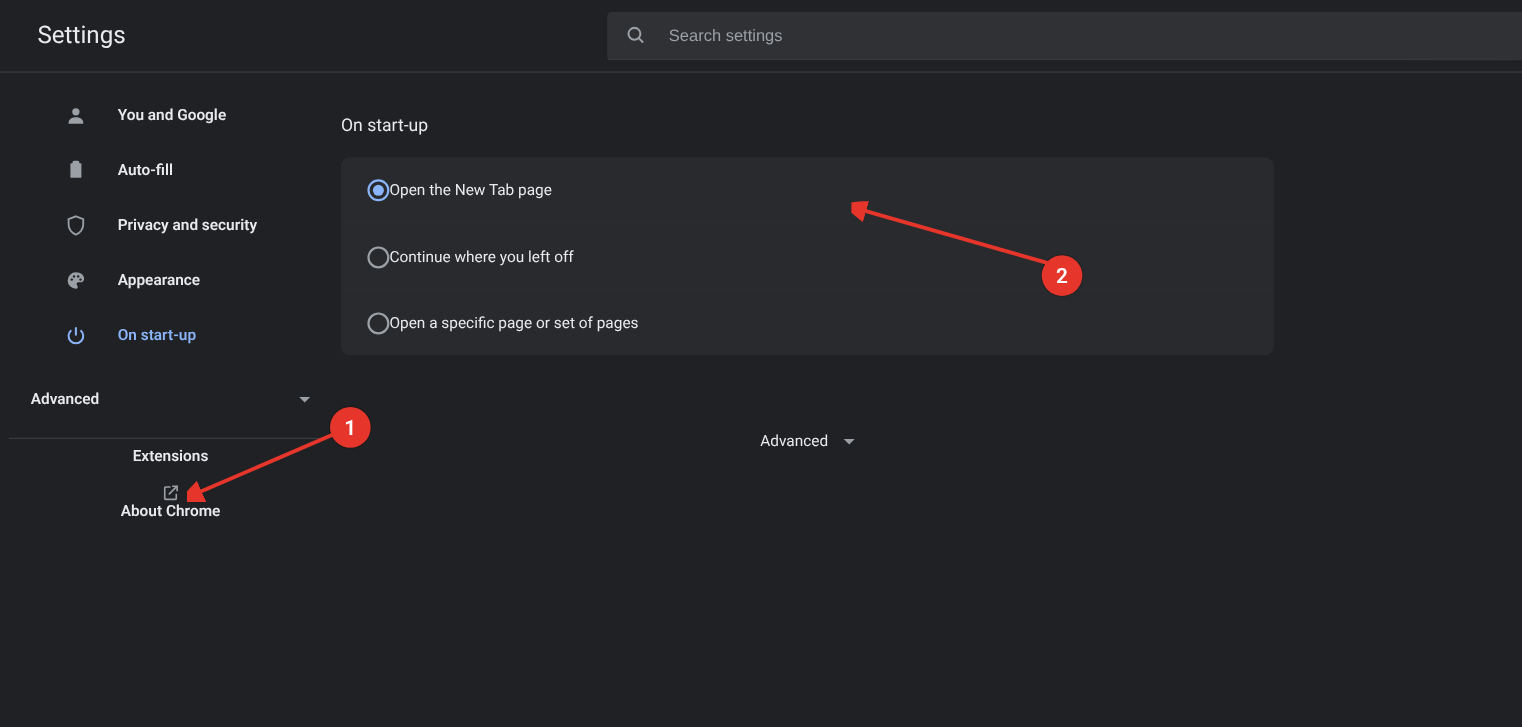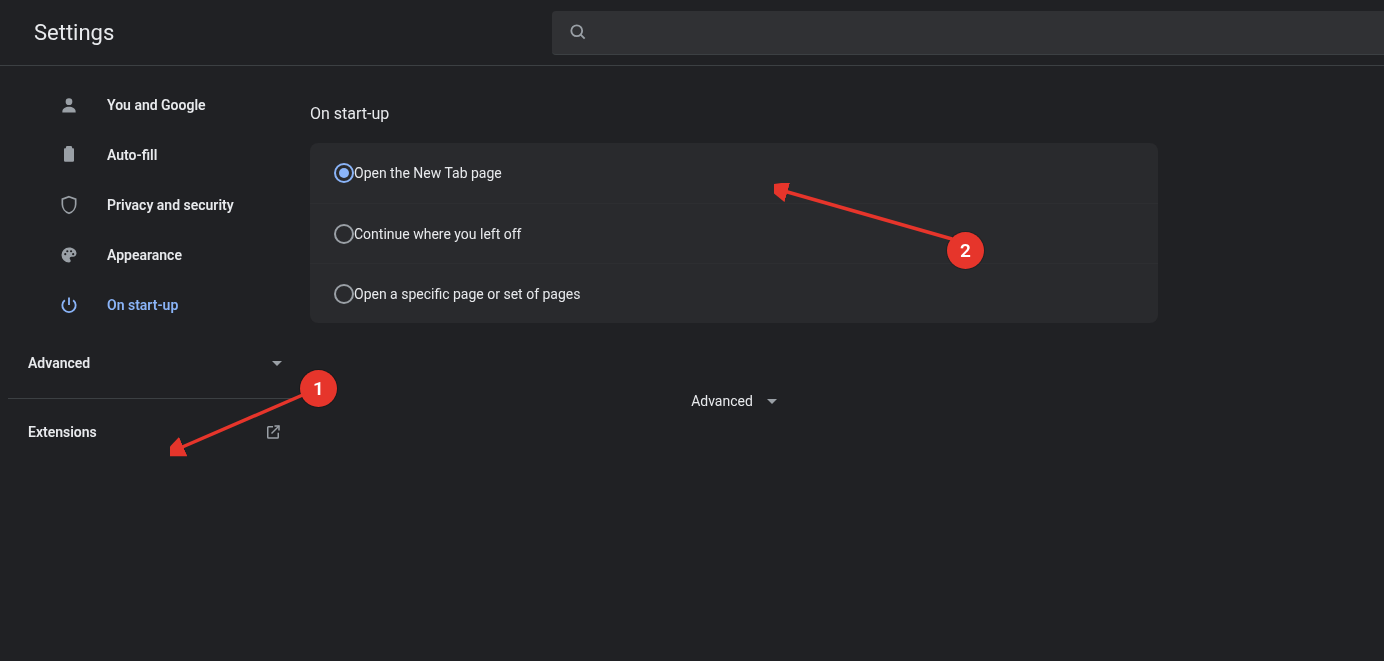--- a/index.html
+++ b/index.html
@@ -13,21 +13,21 @@
     .sidebar { width: 310px; padding-top: 14px; display: flex; flex-direction: column; }
     .nav-list { display: flex; flex-direction: column; padding: 0 0 0 0; margin-left: 28px; }
     .nav-item { display: flex; align-items: center; height: 50px; padding-left: 31px; gap: 28px; cursor: pointer; }
     .nav-item .icon { width: 20px; height: 20px; display: inline-flex; align-items: center; justify-content: center; color: #9aa0a6; }
     .nav-item.active .icon { color: #8ab4f8; }
     .nav-item .label { font-size: 14px; font-weight: 600; color: #e8eaed; }
     .nav-item.active .label { color: #8ab4f8; }
     .adv-toggle { display: flex; align-items: center; justify-content: space-between; height: 46px; padding: 0 28px 0 28px; cursor: pointer; margin-top: 10px; }
     .adv-toggle .label { font-size: 14px; font-weight: 600; color: #e8eaed; }
     .divider { height: 1px; background: #3c4043; margin: 12px 16px 8px 8px; }
-    .ext-item { display: flex; align-items: center; justify-content: space-between; height: 50px; padding: 0 28px 0 28px; cursor: pointer; }
+    .ext-item { display: flex; align-items: center; justify-content: space-between; height: 50px; padding: 0 28px 0 28px; cursor: pointer; flex-direction: column; }
     .ext-item .label { font-size: 14px; font-weight: 600; color: #e8eaed; }
     .main { flex: 1; padding: 38px 0 0 0; position: relative; }
     .section-title { font-size: 16px; font-weight: 400; color: #e8eaed; margin-bottom: 20px; margin-left: 0; }
     .card { background: #292a2d; border-radius: 8px; margin-right: 0; width: 848px; }
     .radio-row { display: flex; align-items: center; height: 60px; padding-left: 24px; cursor: pointer; }
     .radio-row + .radio-row { border-top: 1px solid rgba(255,255,255,0.02); }
     .radio { width: 20px; height: 20px; border: 2px solid #9aa0a6; border-radius: 50%; display: inline-flex; align-items: center; justify-content: center; flex-shrink: 0; }
     .radio.checked { border-color: #8ab4f8; }
     .radio.checked::after { content: ""; width: 10px; height: 10px; border-radius: 50%; background: #8ab4f8; }
     .radio-label { font-size: 14px; color: #e8eaed; }
@@ -43,20 +43,21 @@
 
 <div class="header">
   <div class="header-title">Settings</div>
   <div class="search-bar">
     <span class="icon">
       <svg width="20" height="20" viewBox="0 0 24 24" fill="none" stroke="#9aa0a6" stroke-width="2.2">
           <circle cx="10.5" cy="10.5" r="6.5"></circle>
           <line x1="20" y1="20" x2="15.2" y2="15.2"></line>
         </svg>
     </span>
+    <input class="search-input" placeholder="Search settings" style="">
   </div>
 </div>
 
 <div class="layout">
   <div class="sidebar">
     <div class="nav-list">
       <div class="nav-item">
         <span class="icon">
           <svg width="20" height="20" viewBox="0 0 24 24" fill="#9aa0a6">
               <circle cx="12" cy="8" r="4"></circle>
@@ -115,20 +116,23 @@
     <div class="ext-item">
       <span class="label">Extensions</span>
       <span>
         <svg width="18" height="18" viewBox="0 0 24 24" fill="none" stroke="#9aa0a6" stroke-width="2">
             <path d="M14 4h6v6"></path>
             <path d="M20 4L10 14"></path>
             <path d="M19 13v6a1 1 0 01-1 1H6a1 1 0 01-1-1V6a1 1 0 011-1h6"></path>
           </svg>
       </span>
     </div>
+    <div class="ext-item">
+      <span class="label">About Chrome</span>
+    </div>
   </div>
 
   <div class="main">
     <div class="section-title">On start-up</div>
     <div class="card">
       <div class="radio-row">
         <span class="radio checked"></span>
         <span class="radio-label">Open the New Tab page</span>
       </div>
       <div class="radio-row">

